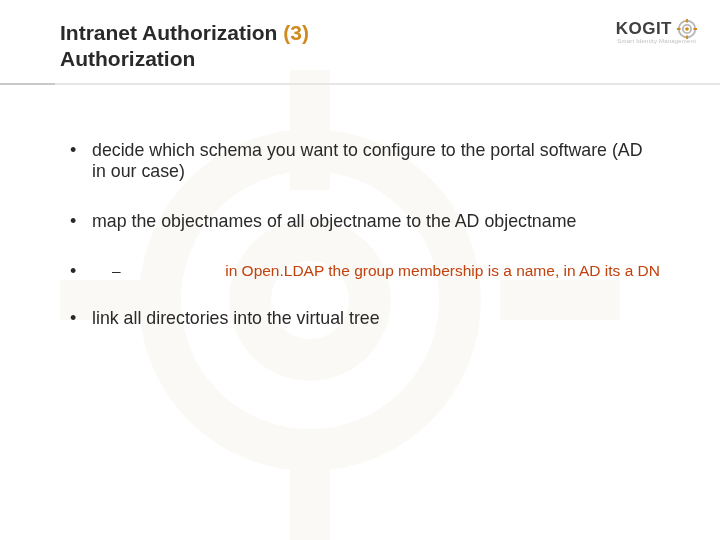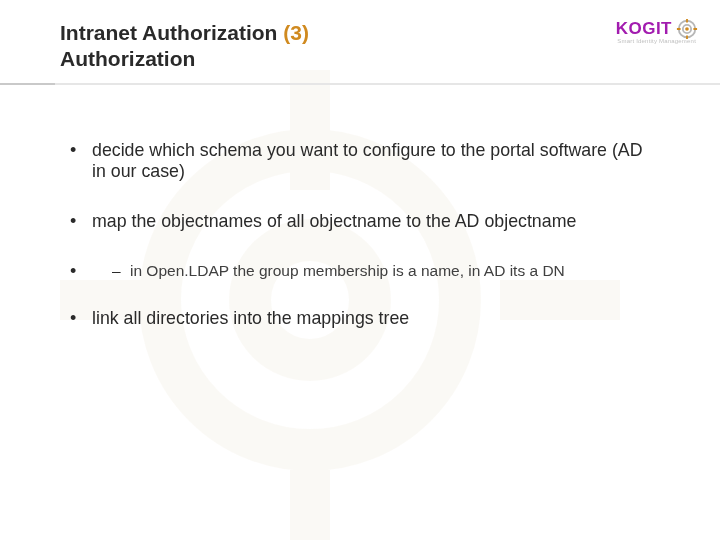--- a/index.html
+++ b/index.html
@@ -39,21 +39,21 @@
     right: 22px;
     top: -2px;
     display: flex;
     align-items: center;
     gap: 4px;
   }
   .logo-text {
     font-weight: 800;
     letter-spacing: 0.5px;
     font-size: 17px;
-    color: #a21caf;
+    color: #404040;
     font-family: Arial, Helvetica, sans-serif;
   }
   .logo-tagline {
     position: absolute;
     right: 2px;
     top: 20px;
     font-size: 6px;
     color: #bfbfbf;
     letter-spacing: 0.2px;
     white-space: nowrap;
@@ -88,21 +88,22 @@
   }
   ul.sub {
     list-style: none;
     margin-top: 4px;
   }
   ul.sub > li {
     position: relative;
     padding-left: 38px;
     font-size: 15.5px;
     line-height: 1.25;
-    color: #404040;
+    color: #c2410c;
+    text-align: right;
   }
   ul.sub > li::before {
     content: "–";
     position: absolute;
     left: 20px;
     top: 0;
     color: #2a2a2a;
   }
 </style>
 </head>
@@ -154,18 +155,18 @@
         <span>map the objectnames of all objectname to the AD objectname</span>
       </li>
       <li>
         <ul class="sub">
           <li>
             <span>in Open.LDAP the group membership is a name, in AD its a DN</span>
           </li>
         </ul>
       </li>
       <li>
-        <span>link all directories into the mappings tree</span>
+        <span>link all directories into the virtual tree</span>
       </li>
     </ul>
   </div>
 
 </div>
 
 </body></html>

